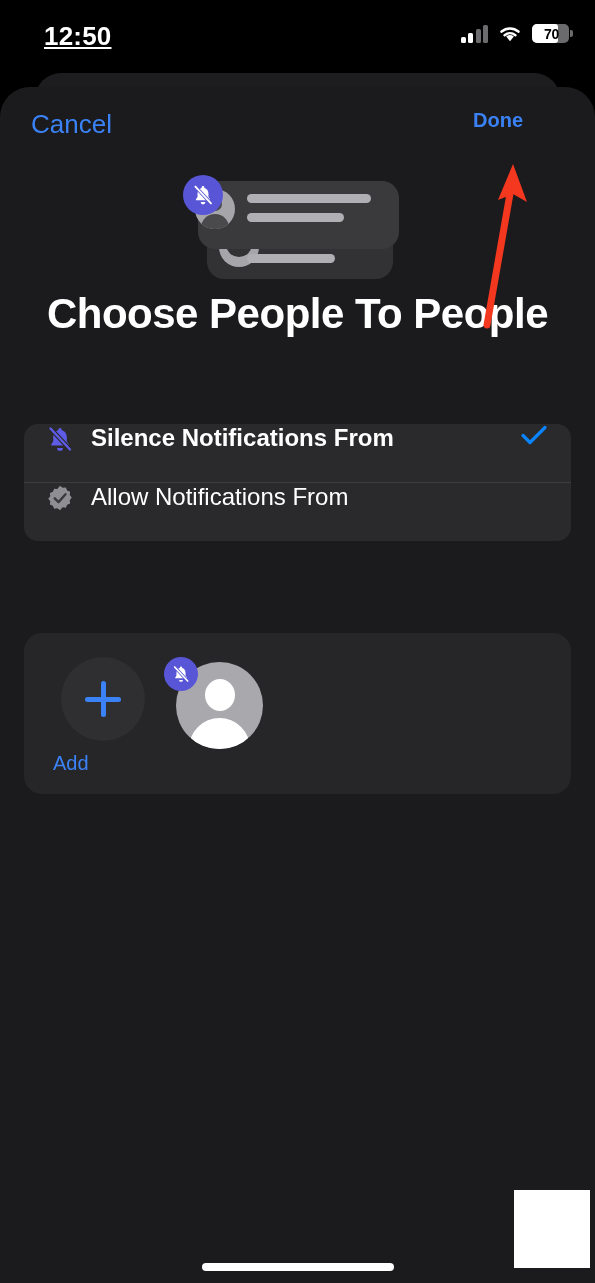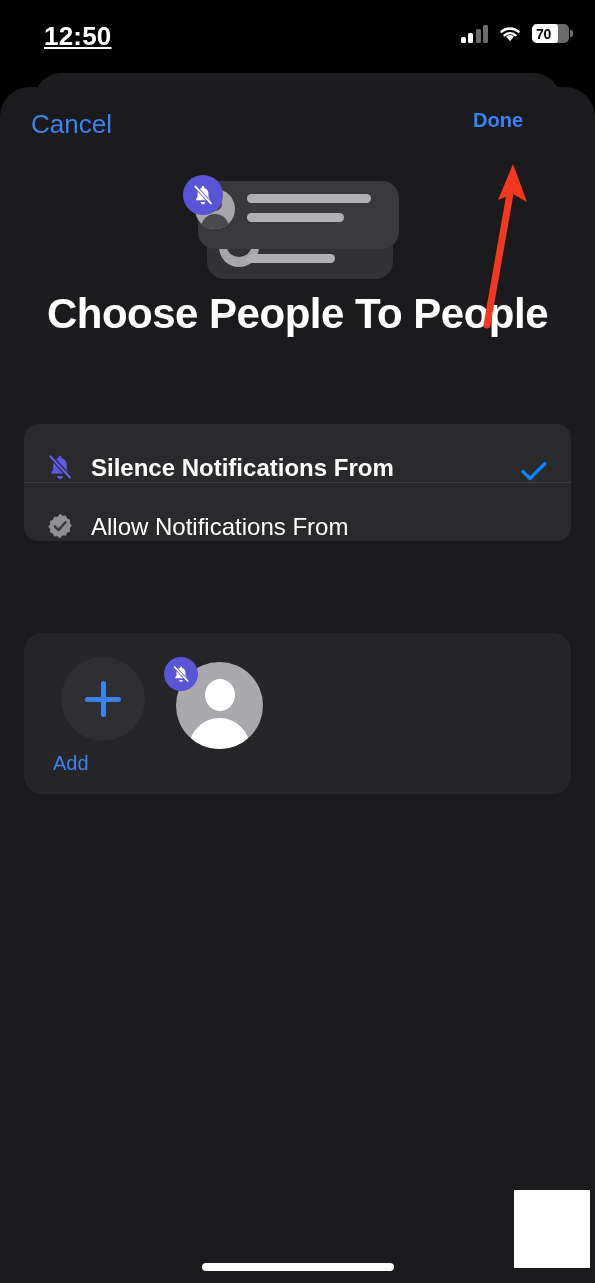--- a/index.html
+++ b/index.html
@@ -76,21 +76,21 @@
     left: 0; top: 0;
     height: 19px;
     border-radius: 5px 3px 3px 5px;
     background: #ffffff;
   }
   .battery-pct {
     position: relative;
     z-index: 2;
     width: 100%;
     text-align: left;
-    padding-left: 4px;
+    padding-left: 12px;
     box-sizing: border-box;
     font-size: 14px;
     font-weight: bold;
     color: #000000;
     letter-spacing: -0.3px;
   }
   .battery-tip {
     position: absolute;
     right: -4px;
     top: 6px;
@@ -273,21 +273,21 @@
     top: 337px;
     width: 547px;
     border-radius: 14px;
     background: #2a2a2c;
     overflow: hidden;
     z-index: 12;
   }
   .option-row {
     position: relative;
     display: flex;
-    align-items: flex-end;
+    align-items: flex-start;
     height: 58px;
     padding: 0 22px 0 21px;
     cursor: pointer;
   }
   .option-divider {
     height: 1px;
     background: #3d3d40;
     margin-left: 0;
   }
   .option-icon {

